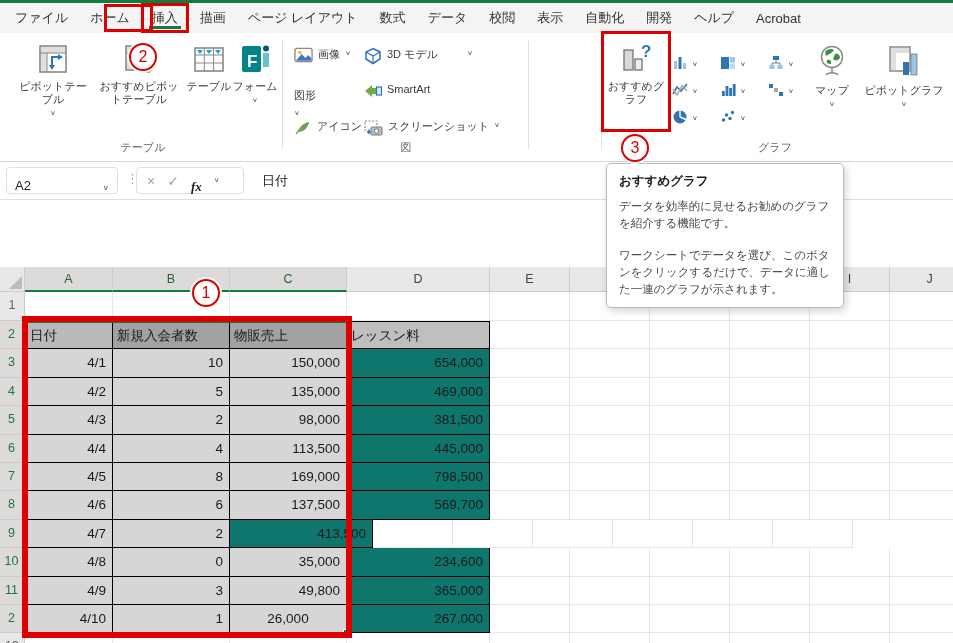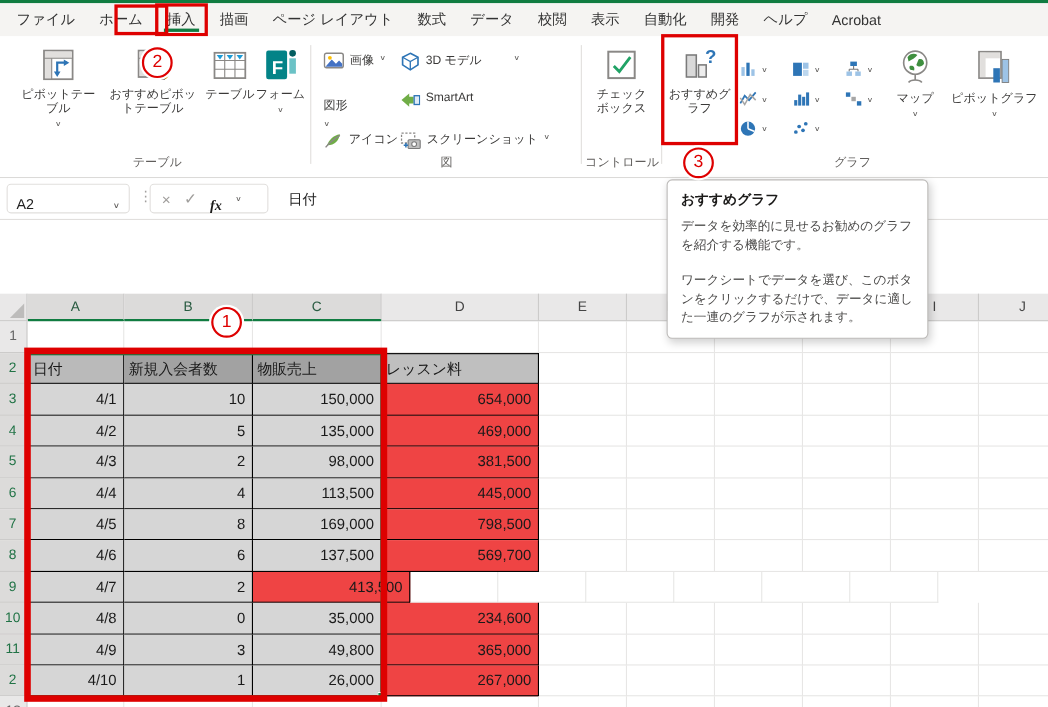--- a/index.html
+++ b/index.html
@@ -64,21 +64,21 @@
   .rowsel { background:#DCDBDA; color:#217346; border-right:2px solid #107C41; }
   .cell { border-right:1px solid #E7E6E5; border-bottom:1px solid #E7E6E5; }
   .tcell { border-right:1px solid #000; border-bottom:1px solid #000; }
   .tleft { border-left:1px solid #000; }
   .thead { border-top:1px solid #000; text-align:left; padding:0 4px; }
   .num { text-align:right; padding:0 6px; }
   .afill { background:#BABABA; }
   .hfill { background:#A2A2A2; }
   .dfill { background:#BFBFBF; }
   .selfill { background:#D6D6D6; }
-  .wfill { background:#ef4444; }
+  .wfill { background:#0f766e; }
 
   
   .sel-border { position:absolute; left:25px; top:321px; width:323px; height:313px;
     border:2px solid #107C41; z-index:10; pointer-events:none; }
   .fill-handle { position:absolute; left:343px; top:629px; width:7px; height:7px;
     background:#107C41; border:1px solid #fff; z-index:12; }
   .tooltip { position:absolute; left:606px; top:163px; width:238px; height:145px; background:#fff;
     border:1px solid #BDBBB9; border-radius:5px; box-shadow:2px 3px 8px rgba(0,0,0,.18);
     padding:9px 12px; z-index:40; }
   .tooltip h4 { font-size:12.5px; color:#1b1a19; margin-bottom:8px; font-weight:bold; }
@@ -225,32 +225,20 @@
             <circle cx="12.5" cy="12" r="2.2" fill="#fff" stroke="#7A7A7A"></circle>
             <path d="M3 13 h4 M5 11 v4" stroke="#2E75B6" stroke-width="1.4"></path>
           </svg>
         <span>スクリーンショット</span>
         <span class="caret">∨</span>
       </div>
       <div class="group-label">図</div>
     </div>
     <div class="vsep" style="left:528px;"></div>
 
-    <div class="rgroup" style="left:531px;width:69px;">
-      <div class="lbtn" style="left:6px;width:56px;">
-        <span class="ic">
-          <svg width="32" height="32" viewBox="0 0 32 32">
-              <rect x="4" y="4" width="24" height="24" fill="#fff" stroke="#8A8886" stroke-width="1.8"></rect>
-              <path d="M9 17 L14 22 L24 9" fill="none" stroke="#21A366" stroke-width="2.6"></path>
-            </svg>
-        </span>
-        <span>チェックボックス</span>
-      </div>
-      <div class="group-label">コントロール</div>
-    </div>
     <div class="vsep" style="left:601px;"></div>
 
     <div class="rgroup" style="left:602px;width:346px;">
       <div class="lbtn" style="left:2px;width:64px;">
         <span class="ic">
           <svg width="34" height="34" viewBox="0 0 34 34">
               <rect x="5" y="8" width="9" height="20" fill="#D9D9D9" stroke="#7A7A7A" stroke-width="1.4"></rect>
               <rect x="16" y="17" width="7" height="11" fill="#EDEDED" stroke="#7A7A7A" stroke-width="1.4"></rect>
               <text x="22" y="15" font-size="17" font-weight="bold" fill="#2E75B6" font-family="Liberation Sans,sans-serif">?</text>
             </svg>
@@ -529,21 +517,21 @@
         <div class="scell cell" style="width: 80px;"></div>
         <div class="scell cell" style="width: 80px;"></div>
         <div class="scell cell" style="width: 80px;"></div>
         <div class="scell cell" style="width: 80px;"></div>
         <div class="scell cell" style="width: 80px;"></div>
       </div>
       <div class="srow" style="height: 28.4px;">
         <div class="scell rowhdr rowsel" style="width: 25px;">2</div>
         <div class="scell cell tcell tleft num selfill" style="width: 88px;">4/10</div>
         <div class="scell cell tcell num selfill" style="width: 117px;">1</div>
-        <div class="scell cell tcell num selfill" style="width: 117px;">26,000</div>
+        <div class="scell cell tcell num selfill" style="width: 117px; text-align: center;">26,000</div>
         <div class="scell cell tcell num wfill" style="width: 143px;">267,000</div>
         <div class="scell cell" style="width: 80px;"></div>
         <div class="scell cell" style="width: 80px;"></div>
         <div class="scell cell" style="width: 80px;"></div>
         <div class="scell cell" style="width: 80px;"></div>
         <div class="scell cell" style="width: 80px;"></div>
         <div class="scell cell" style="width: 80px;"></div>
       </div>
       <div class="srow" style="height: 11px;">
         <div class="scell rowhdr" style="width: 25px;">13</div>

